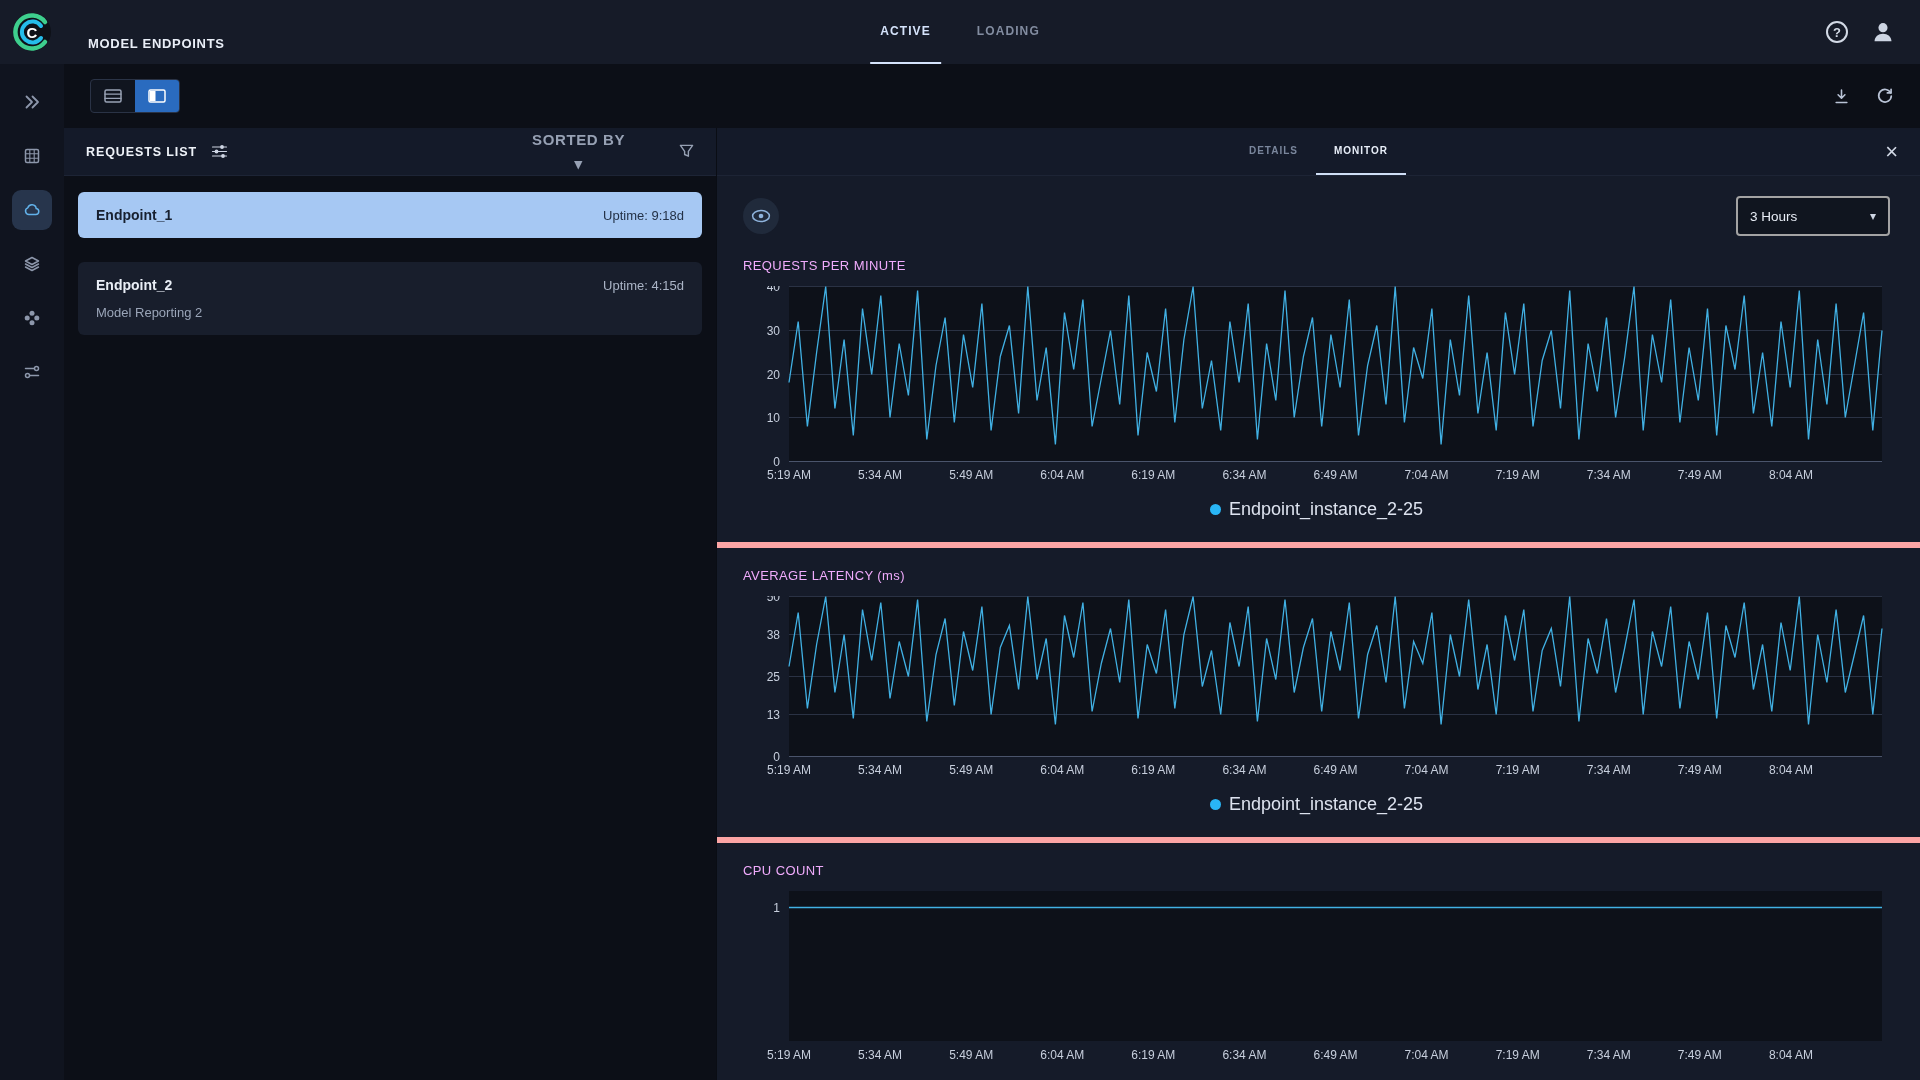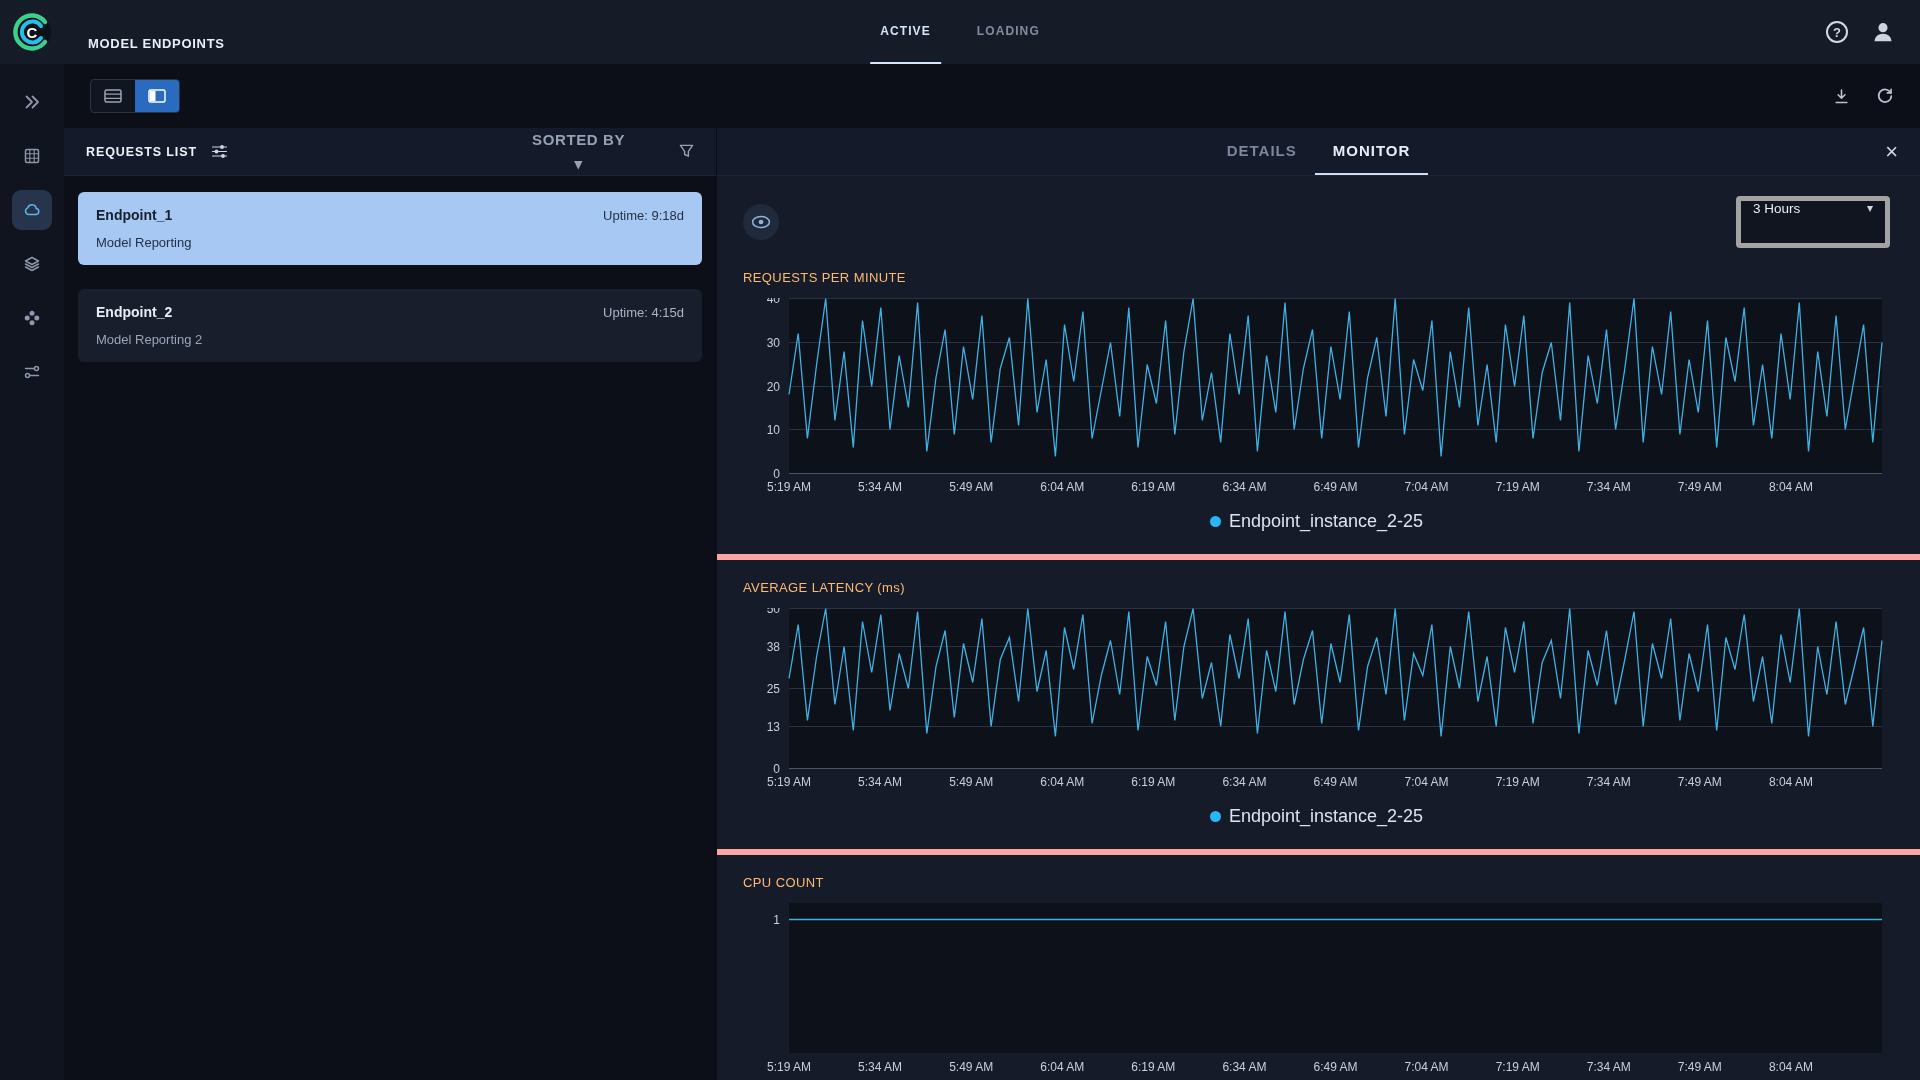--- a/index.html
+++ b/index.html
@@ -57,36 +57,36 @@
   .card .sub { margin-top:12px; font-size:13px; color:#9aa5b8; }
   .card.selected { background:#a6c8f3; }
   .card.selected .name { color:#17202f; }
   .card.selected .uptime { color:#243247; }
   .card.selected .sub { color:#223048; }
 
   .right-panel { flex:1; display:flex; flex-direction:column; background:#151b29; min-width:0;
                  border-left:1px solid #0a0d14; overflow:hidden; }
   .mon-header { height:48px; background:#141a29; display:flex; align-items:center; justify-content:center;
                 position:relative; border-bottom:1px solid #1d2435; }
-  .mon-tab { height:100%; display:flex; align-items:center; padding:0 18px; font-size:15px; font-weight:bold;
+  .mon-tab { height:100%; display:flex; align-items:center; padding:0 18px; font-size:10px; font-weight:bold;
              letter-spacing:1px; color:#7a869c; border-bottom:2px solid transparent; cursor:pointer; }
   .mon-tab.active { color:#e8eef8; border-bottom-color:#cfdef5; }
   .close-btn { position:absolute; right:22px; color:#d2d9e6; font-size:22px; line-height:22px; cursor:pointer; }
 
   .mon-body { flex:1; padding-top:20px; overflow:hidden; }
   .controls { display:flex; align-items:center; justify-content:space-between; padding:0 30px 0 26px; }
   .eye-btn { width:36px; height:36px; border-radius:50%; background:#202a3b; display:flex;
              align-items:center; justify-content:center; color:#8fb4dd; cursor:pointer; }
-  .select { width:154px; height:52px; border:5px solid #a3a3a3; border-radius:4px; background:#10151f;
-            color:#e8edf6; font-size:13.5px; display:flex; padding:0 12px; cursor:pointer; }
+  .select { width:154px; height:40px; border:2px solid #a3a3a3; border-radius:4px; background:#10151f;
+            color:#e8edf6; font-size:13.5px; display:flex; align-items:center; padding:0 12px; cursor:pointer; }
   .select .caret { margin-left:auto; color:#cfd6e4; font-size:12px; }
 
   .section { margin-top:22px; padding:0 30px 20px 26px; }
   .section.bordered { border-top:6px solid #fca5a5; padding-top:20px; margin-top:2px; }
-  .sec-title { font-size:13px; color:#fdba74; letter-spacing:.4px; margin-bottom:13px; }
+  .sec-title { font-size:13px; color:#f0abfc; letter-spacing:.4px; margin-bottom:13px; }
   .chart { width:100%; }
   .chart svg { display:block; }
   .legend { display:flex; align-items:center; justify-content:center; gap:8px; margin-top:12px; }
   .legend .dot { width:11px; height:11px; border-radius:50%; }
   .legend .lbl { font-size:18px; color:#dde3ef; }
 
   svg.icon { stroke:currentColor; fill:none; stroke-width:1.5; stroke-linecap:round; stroke-linejoin:round; }
 </style>
 </head>
 <body>
@@ -213,21 +213,20 @@
             </svg>
           </span>
         </div>
 
         <div class="list-body">
           <div class="card selected">
             <div class="row1">
               <span class="name">Endpoint_1</span>
               <span class="uptime">Uptime: 9:18d</span>
             </div>
-            <div class="sub">Model Reporting</div>
           </div>
           <div class="card">
             <div class="row1">
               <span class="name">Endpoint_2</span>
               <span class="uptime">Uptime: 4:15d</span>
             </div>
             <div class="sub">Model Reporting 2</div>
           </div>
         </div>
       </div>

